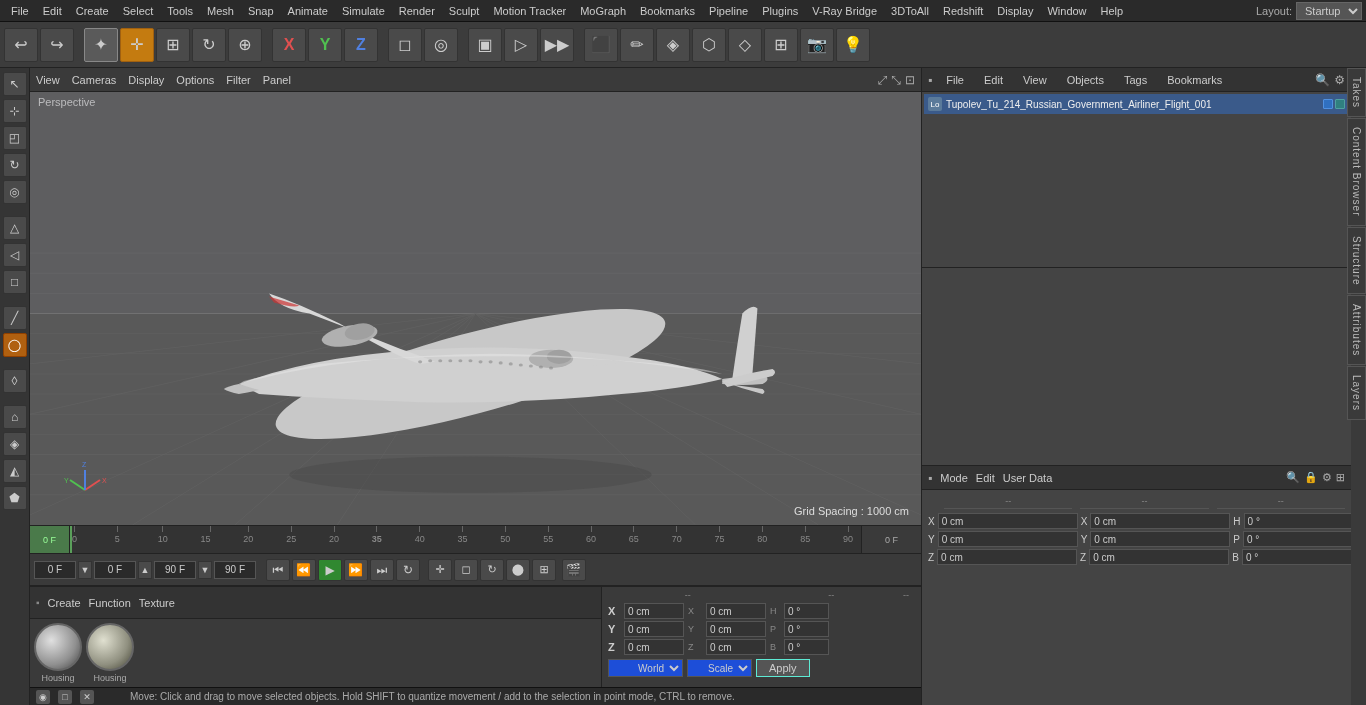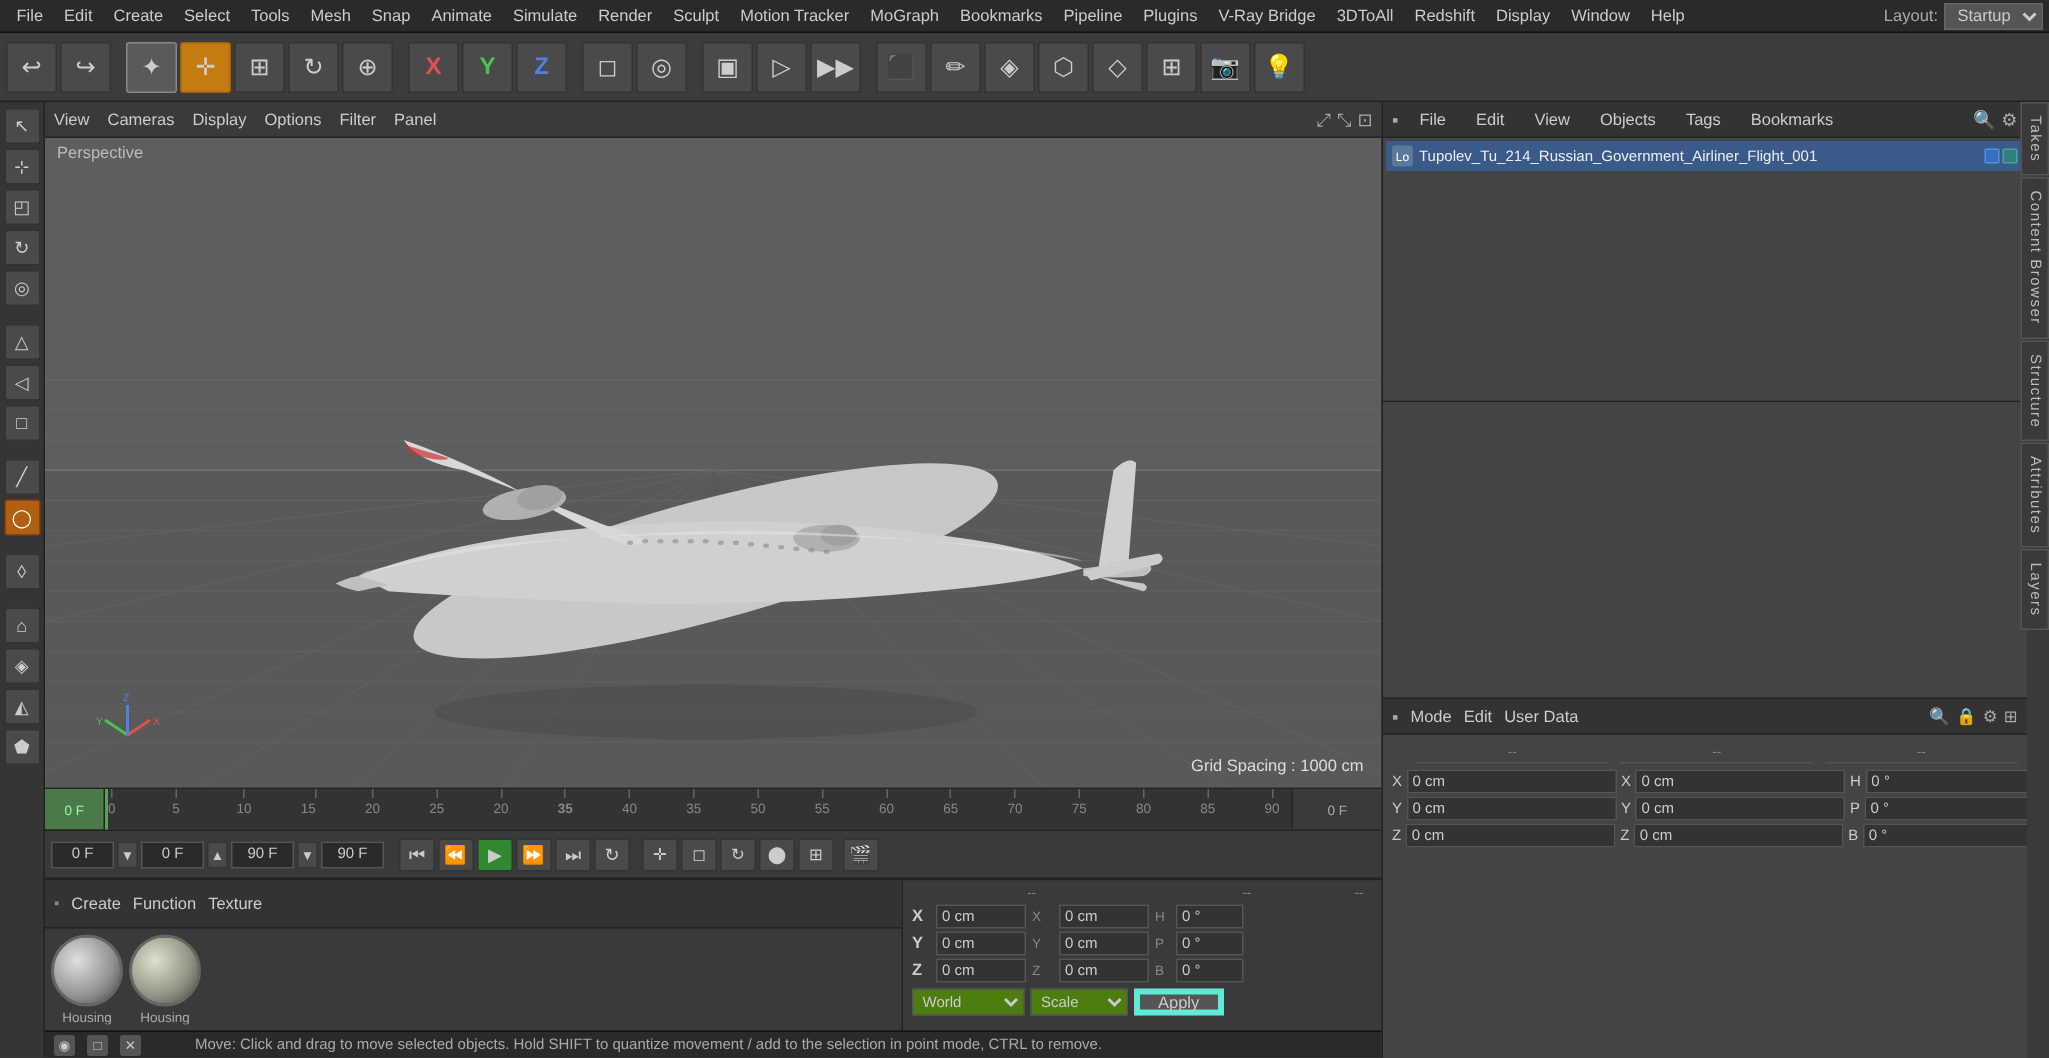--- a/index.html
+++ b/index.html
@@ -498,30 +498,31 @@
       height: 16px;
       padding: 0 3px;
       flex: 1;
     }
     .coord-bottom-row {
       display: flex;
       align-items: center;
       gap: 4px;
     }
     .coord-select {
-      background: #4d7c0f;
+      background: #1d4ed8;
       border: 1px solid #555;
       color: #ccc;
       font-size: 10px;
       height: 18px;
       padding: 0 2px;
+      text-align: right;
     }
     .coord-apply-btn {
       background: #555;
-      border: 4px solid #5eead4;
+      border: 1px solid #5eead4;
       color: #ccc;
       font-size: 11px;
       height: 18px;
       padding: 0 12px;
       cursor: pointer;
     }
 
     
     .vp-grid-line {
       stroke: #6a6a6a;

